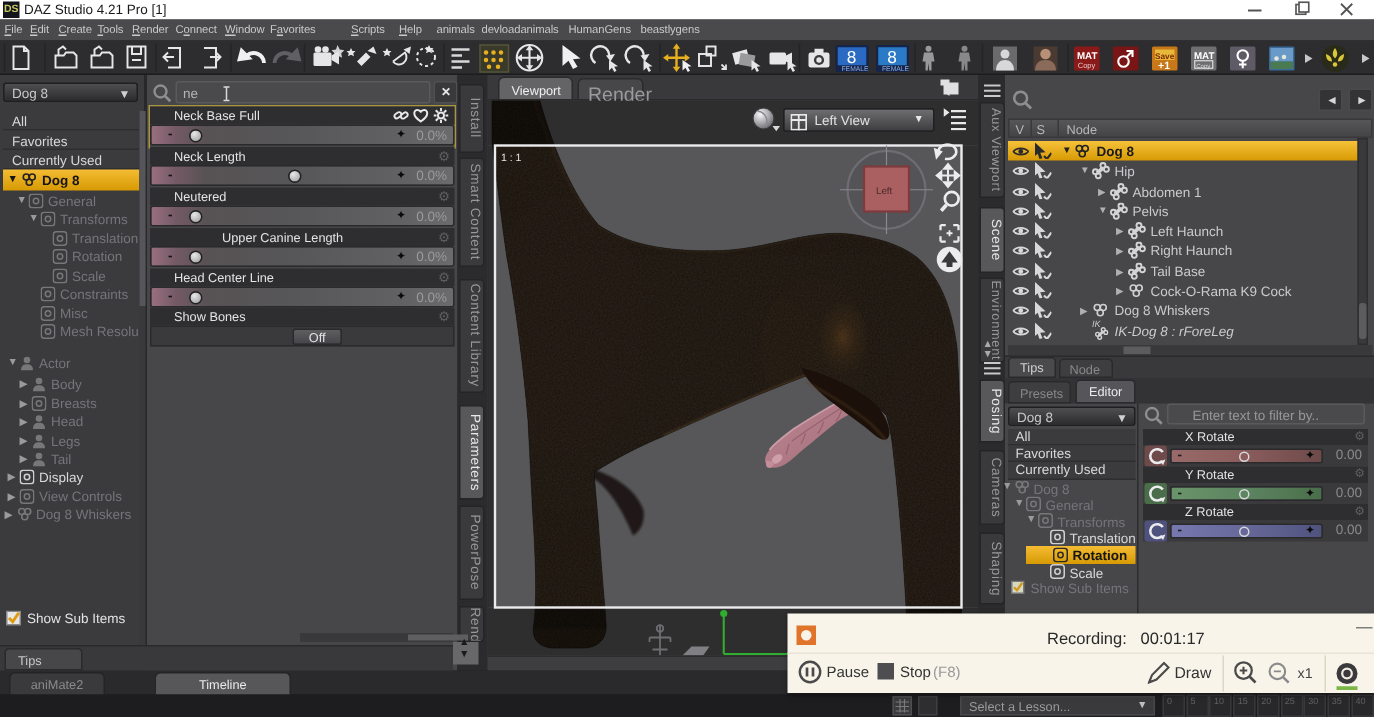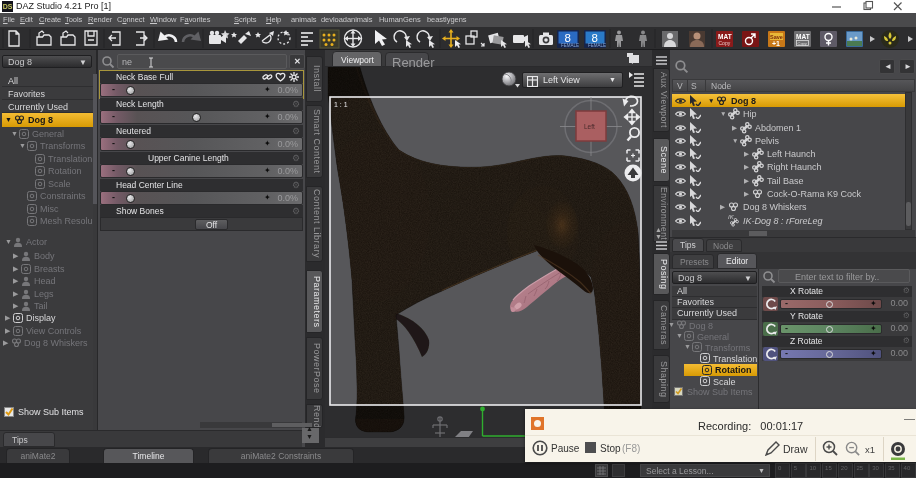--- a/index.html
+++ b/index.html
@@ -1217,21 +1217,20 @@
   </div>
 <div class="abs" style="left:200px;top:422px;width:102px;height:6px;background:#39393b;z-index:4;"></div>
 <div class="abs" style="left:272px;top:423px;width:40px;height:4px;background:#5e5e60;z-index:4;"></div>
 <div class="abs" style="left:302px;top:428px;width:17px;height:15px;background:#68686a;z-index:5;">
 <span style="position:absolute;left:4px;top:-3px;font-size:7px;color:#1a1a1a;">▲</span>
 <span style="position:absolute;left:4px;top:5px;font-size:7px;color:#1a1a1a;">▼</span>
   </div>
 <div id="timelinebar" class="abs">
   <div class="ttab" style="left:6px;width:64px;line-height:14px;">aniMate2</div>
   <div class="ttab act" style="left:103px;width:91px;line-height:14px;">Timeline</div>
-  <div class="ttab" style="left:208px;width:146px;line-height:14px;">aniMate2 Constraints</div>
 </div>
 <div id="bottombar" class="abs">
   <div class="abs" style="left:595px;top:1px;width:13px;height:13px;background:#3a3a3c;border:1px solid #4e4e50;">
       <svg width="11" height="11">
         <path d="M1 3h9M1 6h9M1 9h9M4 1v9M7 1v9" stroke="#7a7a7c" stroke-width="0.8"></path>
       </svg>
     </div>
   <div class="abs" style="left:612px;top:1px;width:13px;height:13px;background:#2e2e30;border:1px solid #3e3e40;"></div>
   <div class="abs" style="left:640px;top:1px;width:130px;height:13px;background:#3a3a3c;border:1px solid #48484a;color:#9a9a9c;font-size:8.5px;">
       <span style="position:absolute;left:5px;top:1px;">Select a Lesson...</span>

